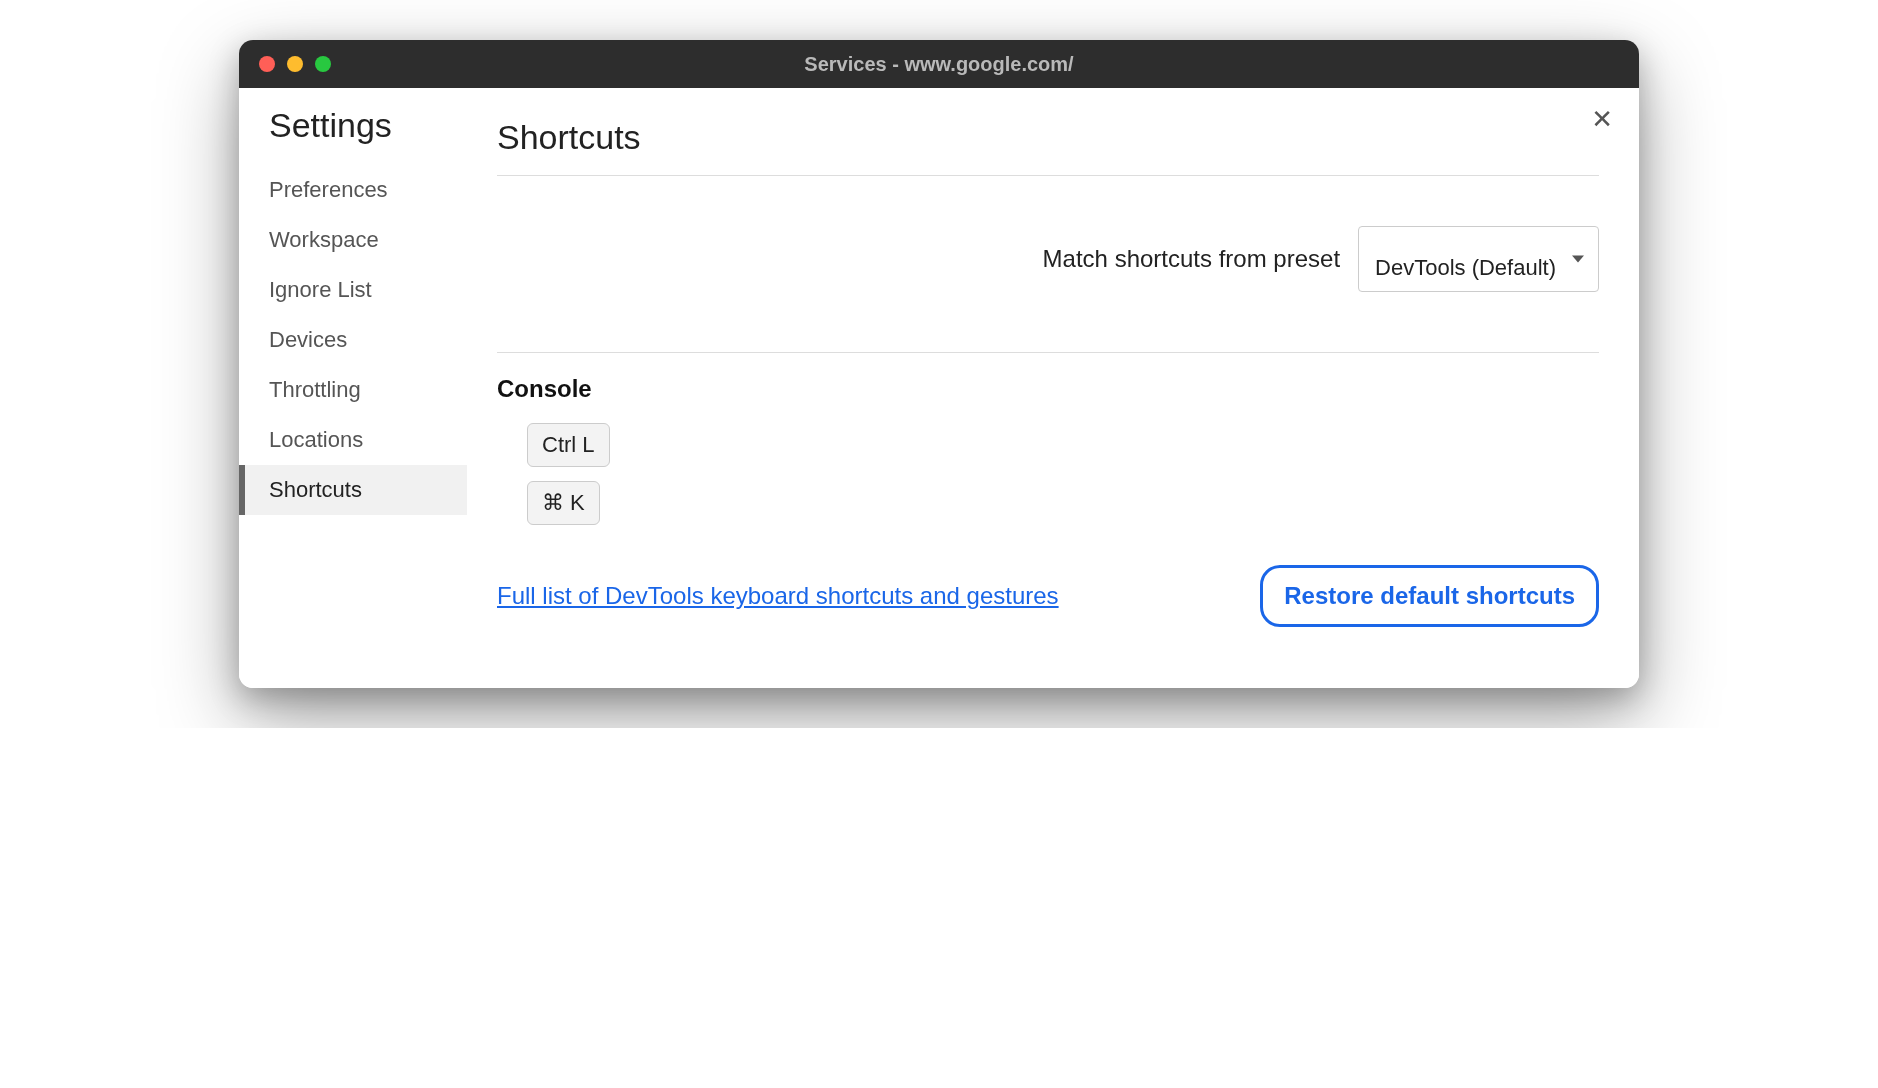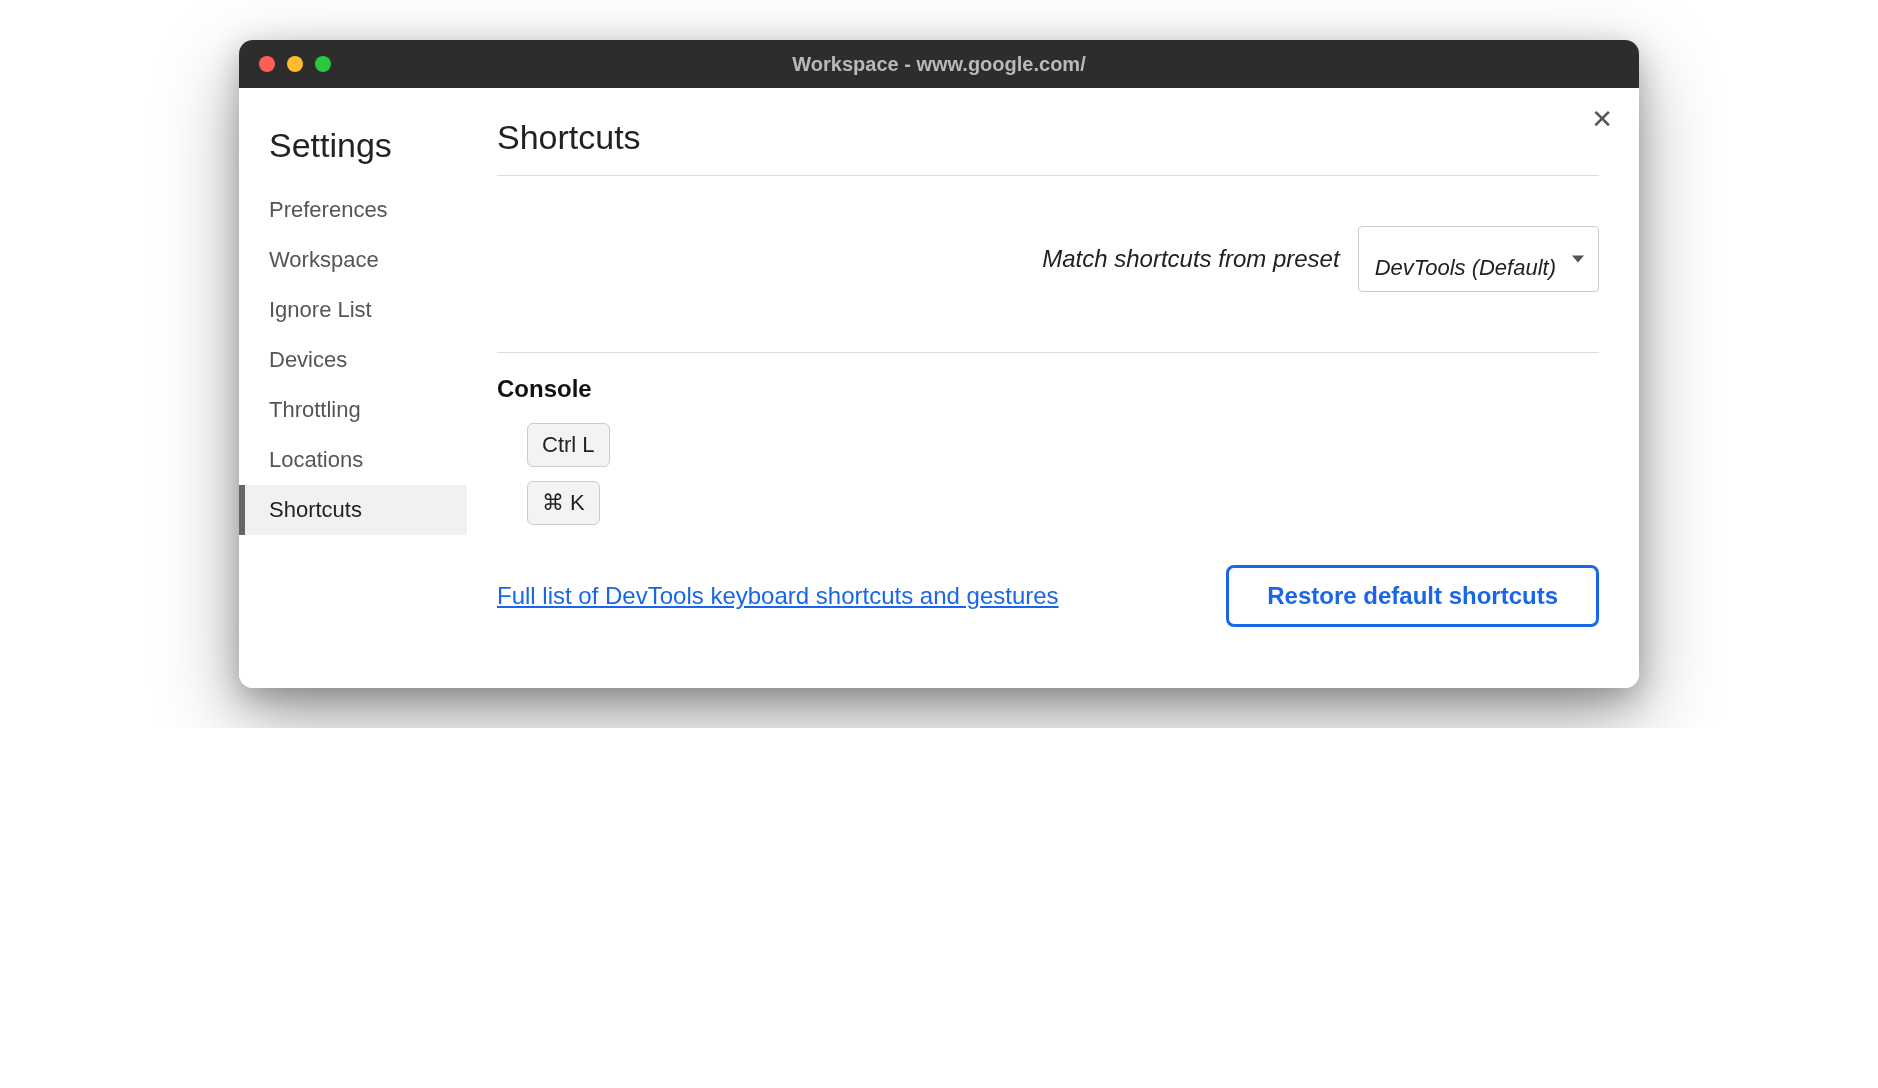--- a/index.html
+++ b/index.html
@@ -53,21 +53,21 @@
     position: absolute;
     top: 18px;
     right: 26px;
     font-size: 26px;
     color: #555;
     cursor: pointer;
     line-height: 1;
   }
   .sidebar {
     width: 228px;
-    padding-top: 38px;
+    padding-top: 18px;
     padding-left: 0;
   }
   .sidebar-title {
     font-size: 34px;
     font-weight: 400;
     color: #222;
     padding-left: 30px;
     margin-bottom: 20px;
   }
   .sidebar-item {
@@ -92,21 +92,20 @@
     color: #222;
     margin-bottom: 18px;
   }
   .hr { border: none; border-top: 1px solid #ddd; }
   .preset-row {
     display: flex;
     justify-content: flex-end;
     align-items: center;
     gap: 18px;
     margin: 50px 0 60px 0;
-    font-style: italic;
   }
   .preset-label { font-size: 24px; color: #222; }
   .preset-select {
     border: 1px solid #ccc;
     border-radius: 4px;
     padding: 28px 42px 10px 16px;
     font-size: 22px;
     color: #222;
     background: #fff;
     position: relative;
@@ -164,40 +163,40 @@
     gap: 36px;
   }
   .link {
     color: #1a66e8;
     font-size: 24px;
     text-decoration: underline;
     cursor: pointer;
   }
   .restore-btn {
     border: 3px solid #1a66e8;
-    border-radius: 8px;
+    border-radius: 20px;
     background: #fff;
     color: #1a66e8;
     font-size: 24px;
     font-weight: 600;
-    padding: 14px 38px;
+    padding: 14px 21px;
     cursor: pointer;
   }
 </style>
 </head>
 <body>
 
 <div class="window">
   <div class="titlebar">
     <div class="traffic-lights">
       <div class="dot red"></div>
       <div class="dot yellow"></div>
       <div class="dot green"></div>
     </div>
-    <div class="titlebar-title">Workspace - www.google.com/</div>
+    <div class="titlebar-title">Services - www.google.com/</div>
   </div>
 
   <div class="body">
     <div class="close-x">✕</div>
 
     <div class="sidebar">
       <div class="sidebar-title">Settings</div>
       <div class="sidebar-item">Preferences</div>
       <div class="sidebar-item">Workspace</div>
       <div class="sidebar-item">Ignore List</div>

